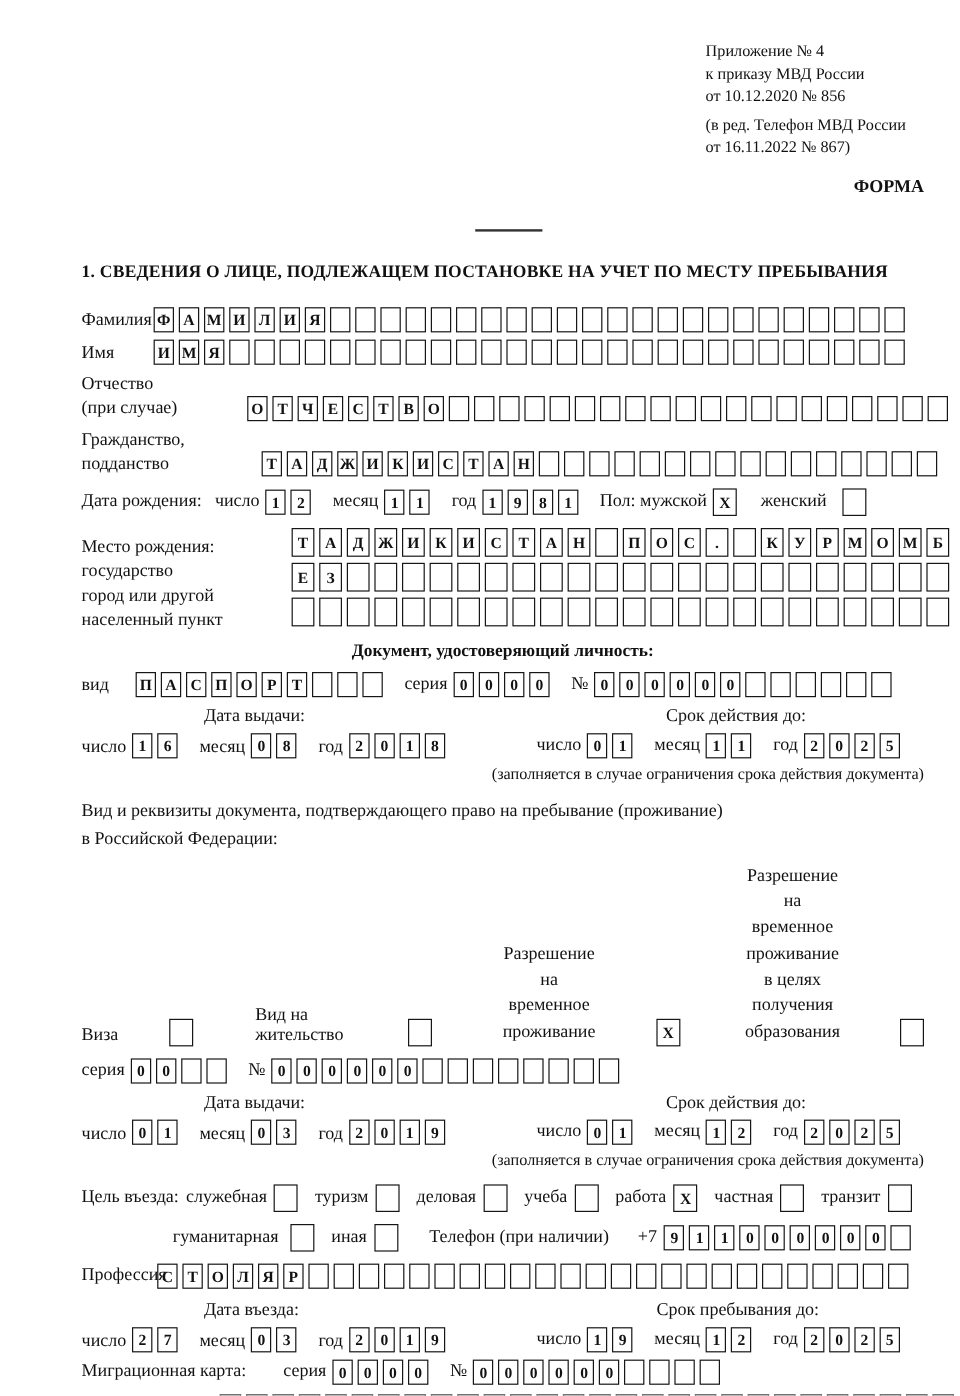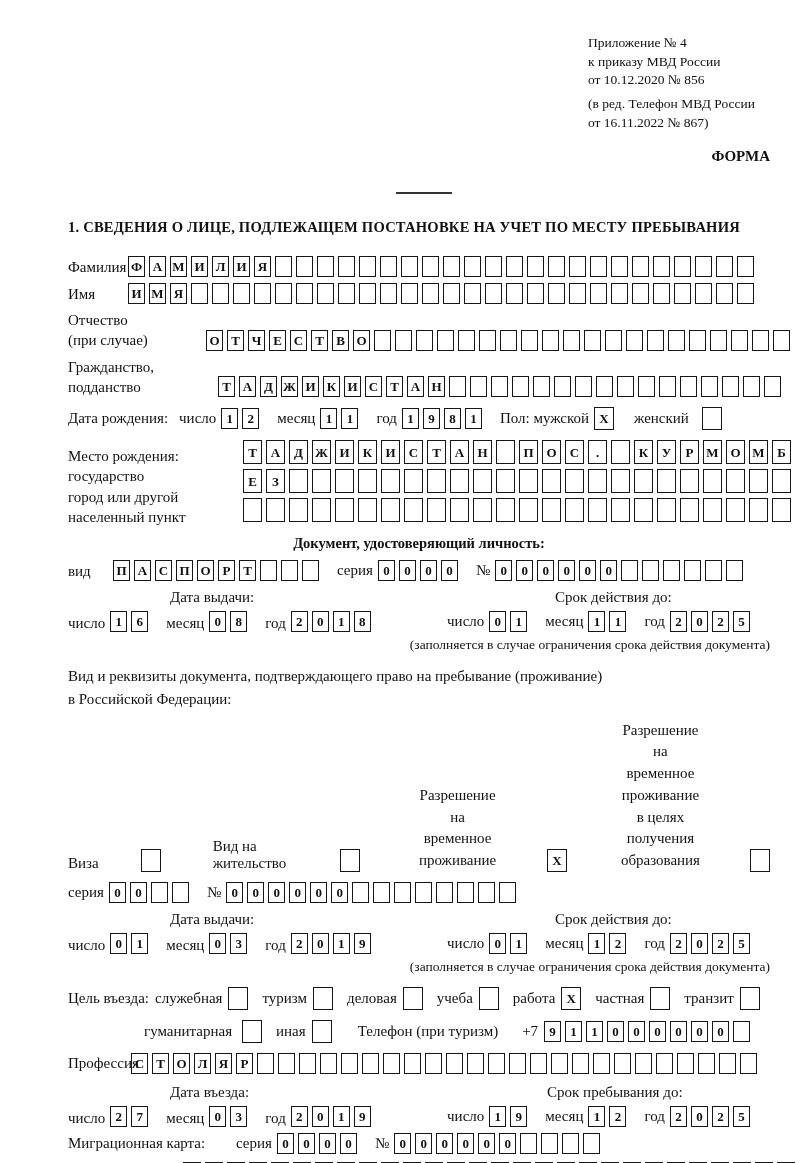--- a/index.html
+++ b/index.html
@@ -554,21 +554,21 @@
 
   <div class="row" style="margin:10px 0 10px;">
     <span style="margin-left:76px">гуманитарная</span>
     <span class="cells cb" style="margin-left:10px">
         <span class="cell"></span>
       </span>
     <span class="optlbl">иная</span>
     <span class="cells cb">
         <span class="cell"></span>
       </span>
-    <span style="margin-left:26px">Телефон (при туризм)</span>
+    <span style="margin-left:26px">Телефон (при наличии)</span>
     <span style="margin-left:24px; margin-right:6px">+7</span>
     <span class="cells">
         <span class="cell">9</span>
         <span class="cell">1</span>
         <span class="cell">1</span>
         <span class="cell">0</span>
         <span class="cell">0</span>
         <span class="cell">0</span>
         <span class="cell">0</span>
         <span class="cell">0</span>

